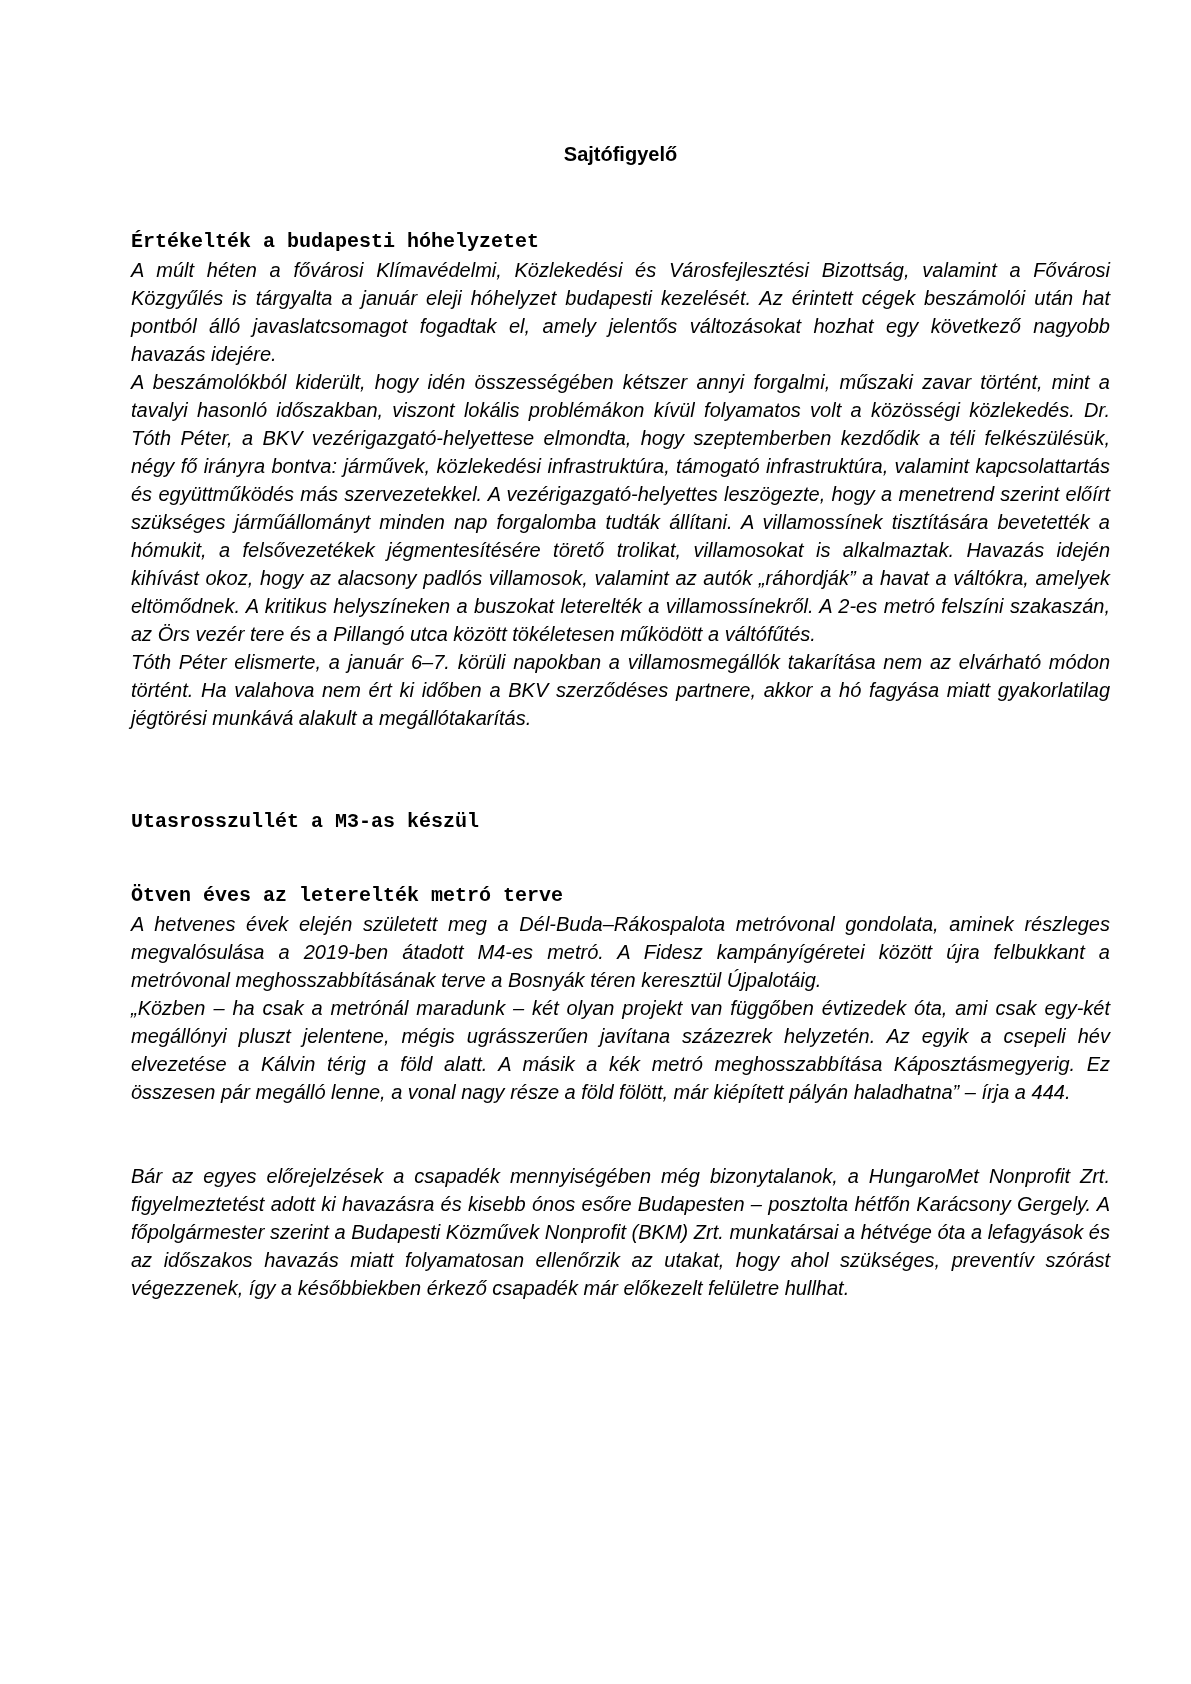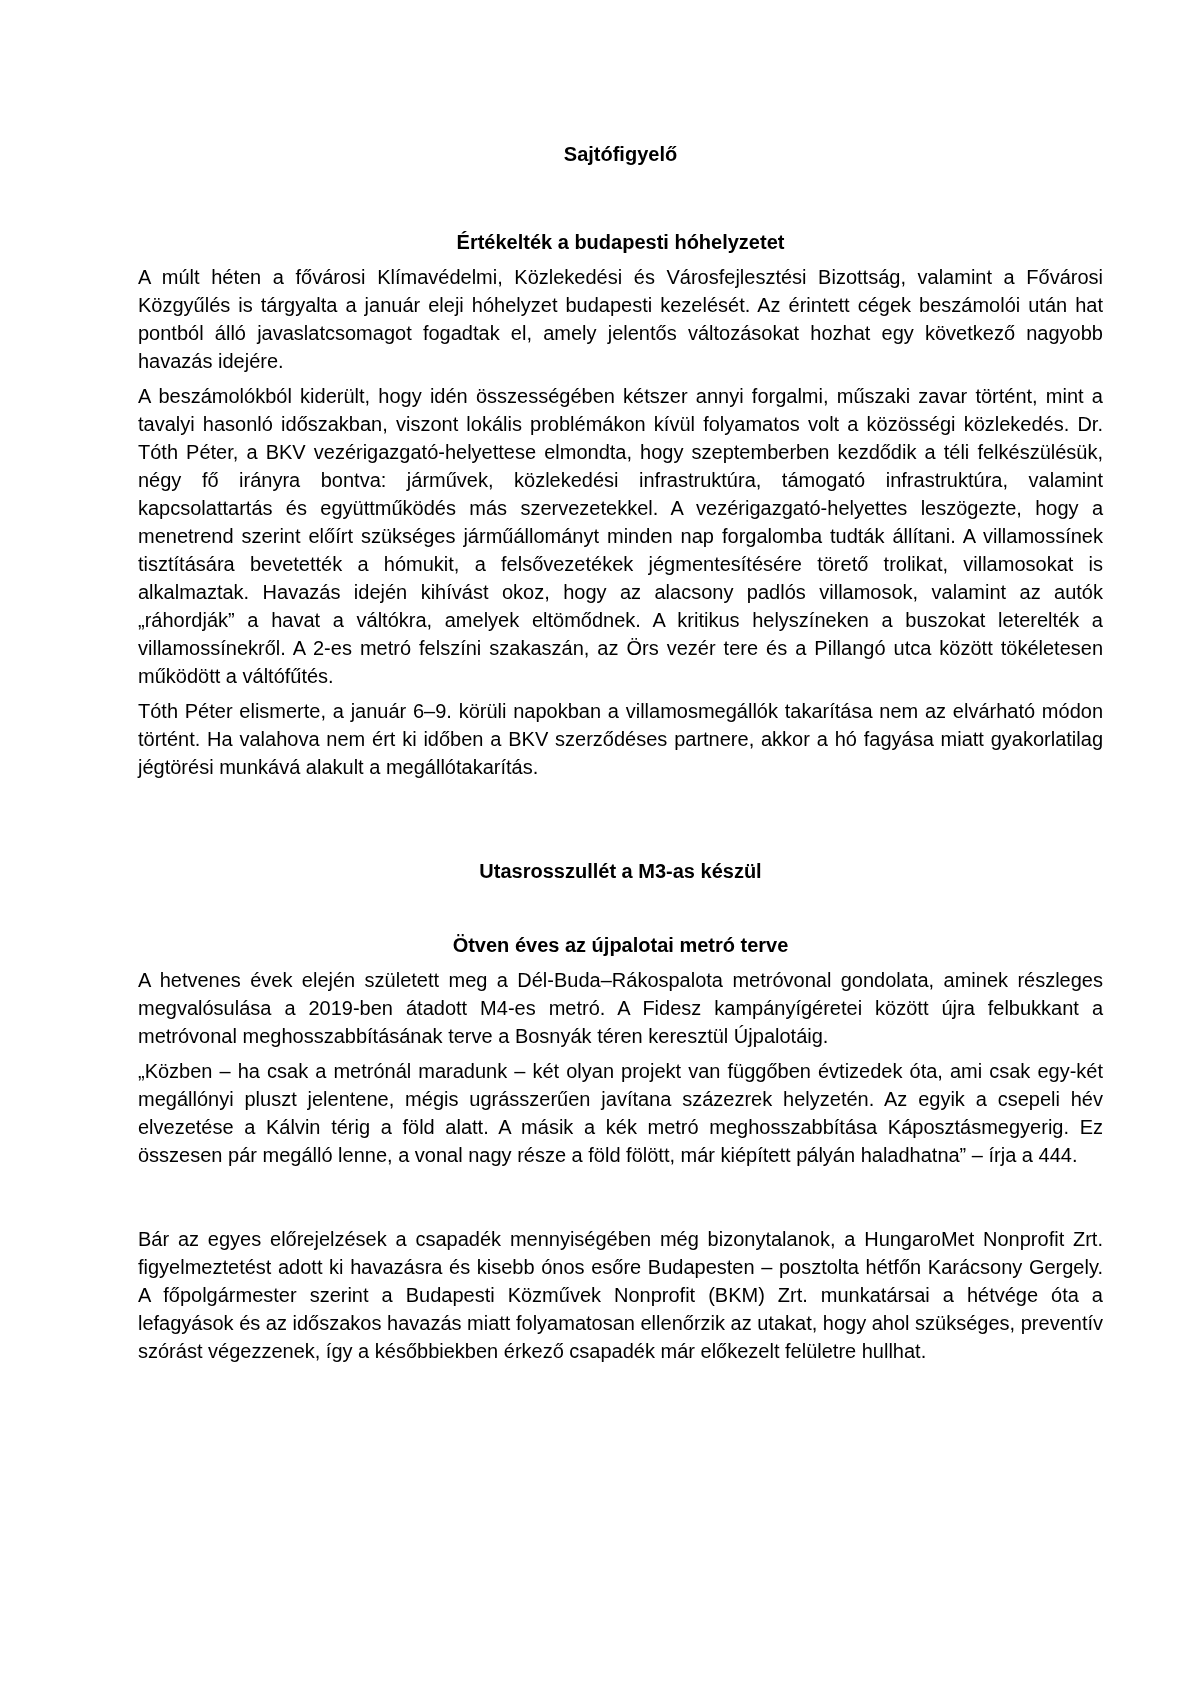--- a/index.html
+++ b/index.html
@@ -27,53 +27,55 @@
     font-weight: bold;
   }
   .doc-section {
     text-align: justify;
   }
   .doc-section h2 {
     font-size: 20px;
     line-height: 28px;
     font-weight: bold;
     margin: 0;
-    text-align: center;
+    text-align: left;
+    font-family: Liberation Mono, monospace;
   }
   .doc-section p {
-    margin: 7px;
+    margin: 0;
     text-align: justify;
+    font-style: italic;
   }
   #sec-0 { margin-top: 60px; }
   #sec-1 { margin-top: 76px; }
   #sec-2 { margin-top: 46px; }
   #sec-3 { margin-top: 56px; }
 </style>
 </head>
 <body>
 
 <div class="page">
 
   <header class="doc-header">
     <div class="doc-title">Sajtófigyelő</div>
   </header>
 
   <section class="doc-section" id="sec-0">
     <h2>Értékelték a budapesti hóhelyzetet</h2>
     <p>A múlt héten a fővárosi Klímavédelmi, Közlekedési és Városfejlesztési Bizottság, valamint a Fővárosi Közgyűlés is tárgyalta a január eleji hóhelyzet budapesti kezelését. Az érintett cégek beszámolói után hat pontból álló javaslatcsomagot fogadtak el, amely jelentős változásokat hozhat egy következő nagyobb havazás idejére.</p>
     <p>A beszámolókból kiderült, hogy idén összességében kétszer annyi forgalmi, műszaki zavar történt, mint a tavalyi hasonló időszakban, viszont lokális problémákon kívül folyamatos volt a közösségi közlekedés. Dr. Tóth Péter, a BKV vezérigazgató-helyettese elmondta, hogy szeptemberben kezdődik a téli felkészülésük, négy fő irányra bontva: járművek, közlekedési infrastruktúra, támogató infrastruktúra, valamint kapcsolattartás és együttműködés más szervezetekkel. A vezérigazgató-helyettes leszögezte, hogy a menetrend szerint előírt szükséges járműállományt minden nap forgalomba tudták állítani. A villamossínek tisztítására bevetették a hómukit, a felsővezetékek jégmentesítésére törető trolikat, villamosokat is alkalmaztak. Havazás idején kihívást okoz, hogy az alacsony padlós villamosok, valamint az autók „ráhordják” a havat a váltókra, amelyek eltömődnek. A kritikus helyszíneken a buszokat leterelték a villamossínekről. A 2-es metró felszíni szakaszán, az Örs vezér tere és a Pillangó utca között tökéletesen működött a váltófűtés.</p>
-    <p>Tóth Péter elismerte, a január 6–9. körüli napokban a villamosmegállók takarítása nem az elvárható módon történt. Ha valahova nem ért ki időben a BKV szerződéses partnere, akkor a hó fagyása miatt gyakorlatilag jégtörési munkává alakult a megállótakarítás.</p>
+    <p>Tóth Péter elismerte, a január 6–7. körüli napokban a villamosmegállók takarítása nem az elvárható módon történt. Ha valahova nem ért ki időben a BKV szerződéses partnere, akkor a hó fagyása miatt gyakorlatilag jégtörési munkává alakult a megállótakarítás.</p>
   </section>
 
   <section class="doc-section" id="sec-1">
     <h2>Utasrosszullét a M3-as készül</h2>
   </section>
 
   <section class="doc-section" id="sec-2">
-    <h2>Ötven éves az újpalotai metró terve</h2>
+    <h2>Ötven éves az leterelték metró terve</h2>
     <p>A hetvenes évek elején született meg a Dél-Buda–Rákospalota metróvonal gondolata, aminek részleges megvalósulása a 2019-ben átadott M4-es metró. A Fidesz kampányígéretei között újra felbukkant a metróvonal meghosszabbításának terve a Bosnyák téren keresztül Újpalotáig.</p>
     <p>„Közben – ha csak a metrónál maradunk – két olyan projekt van függőben évtizedek óta, ami csak egy-két megállónyi pluszt jelentene, mégis ugrásszerűen javítana százezrek helyzetén. Az egyik a csepeli hév elvezetése a Kálvin térig a föld alatt. A másik a kék metró meghosszabbítása Káposztásmegyerig. Ez összesen pár megálló lenne, a vonal nagy része a föld fölött, már kiépített pályán haladhatna” – írja a 444.</p>
   </section>
 
   <section class="doc-section" id="sec-3">
     <p>Bár az egyes előrejelzések a csapadék mennyiségében még bizonytalanok, a HungaroMet Nonprofit Zrt. figyelmeztetést adott ki havazásra és kisebb ónos esőre Budapesten – posztolta hétfőn Karácsony Gergely. A főpolgármester szerint a Budapesti Közművek Nonprofit (BKM) Zrt. munkatársai a hétvége óta a lefagyások és az időszakos havazás miatt folyamatosan ellenőrzik az utakat, hogy ahol szükséges, preventív szórást végezzenek, így a későbbiekben érkező csapadék már előkezelt felületre hullhat.</p>
   </section>
 
 </div>
 

